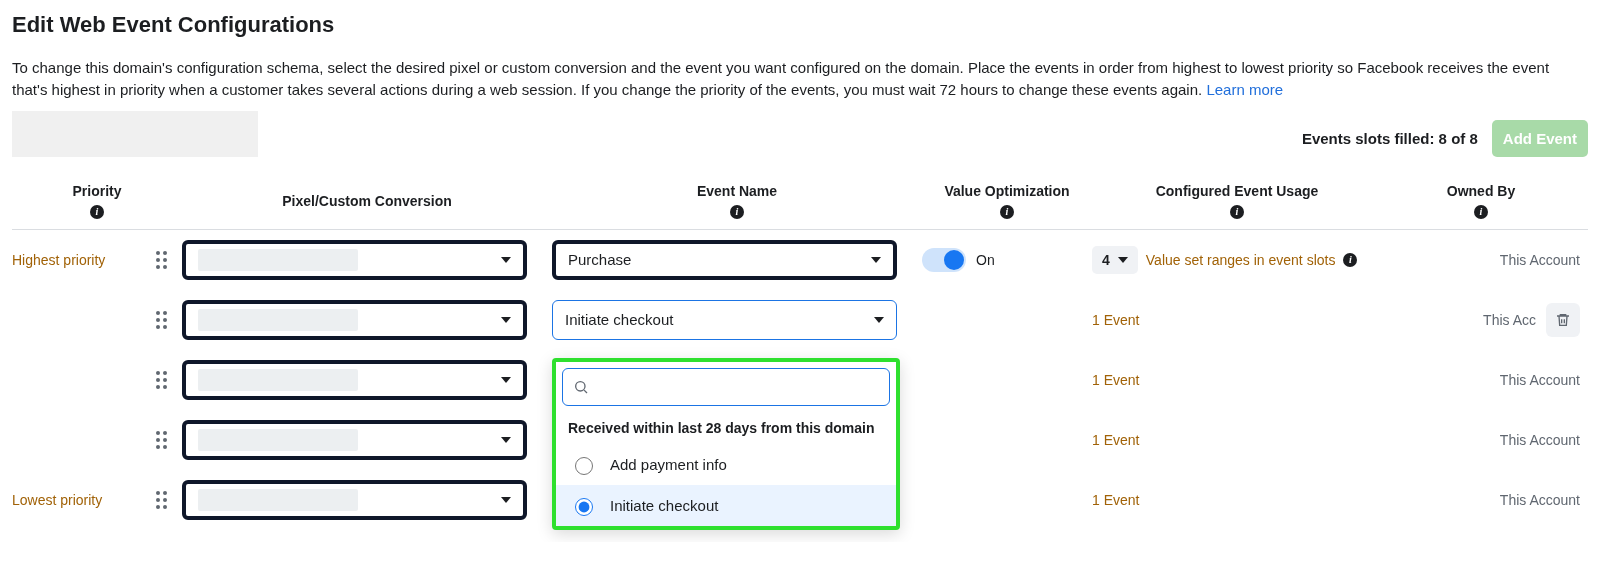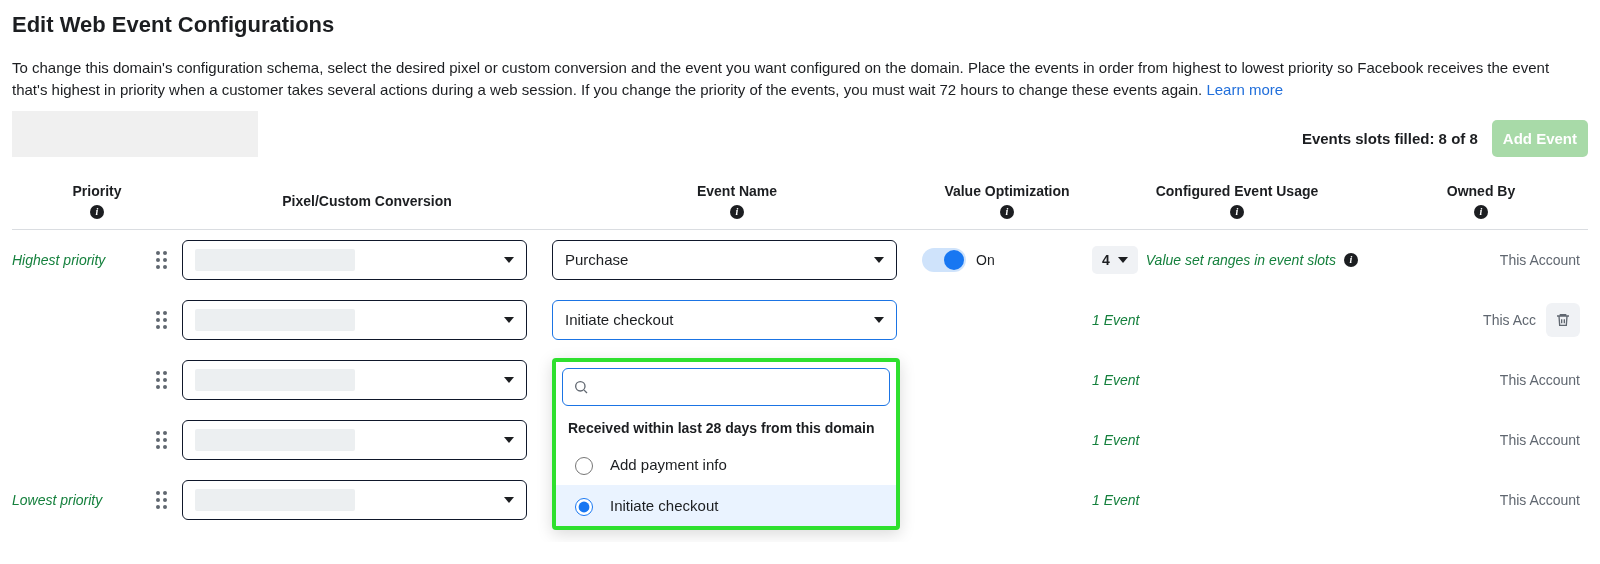--- a/index.html
+++ b/index.html
@@ -85,21 +85,21 @@
     font-weight: 700;
     font-style: italic;
     align-items: center;
     justify-content: center;
     font-family: Georgia, serif;
   }
   .row {
     padding: 10px 0;
     position: relative;
   }
-  .row .muted { color: #15803d; font-style: italic; }
+  .row .muted { color: #a16207; }
   .drag-row-label {
     display: flex;
     align-items: center;
     justify-content: space-between;
     gap: 10px;
     padding-right: 14px;
   }
   .drag-handle {
     width: 14px; height: 20px;
     display: grid;
@@ -109,21 +109,21 @@
     justify-content: center;
     align-content: center;
     cursor: grab;
   }
   .drag-handle span {
     width: 4px; height: 4px; border-radius: 50%; background: #606770;
   }
   .select-box {
     width: 345px;
     height: 40px;
-    border: 1px solid #0f172a;
+    border: 4px solid #0f172a;
     border-radius: 6px;
     background: #fff;
     display: flex;
     align-items: center;
     justify-content: space-between;
     padding: 0 12px;
     font-size: 15px;
     cursor: pointer;
   }
   .select-box.focused {

